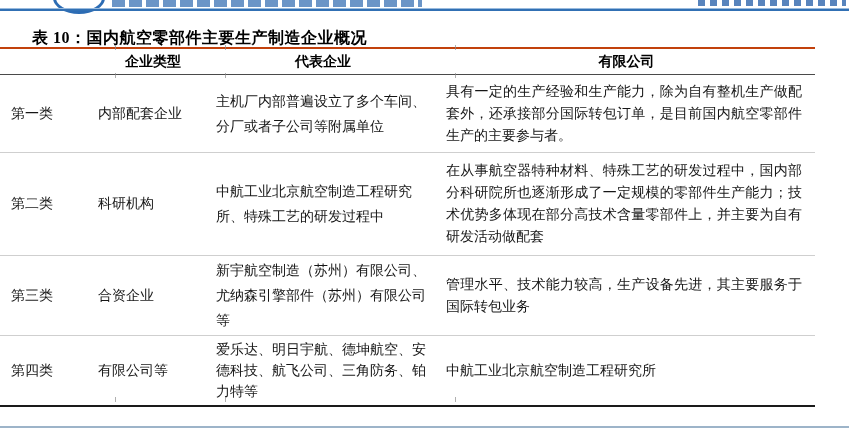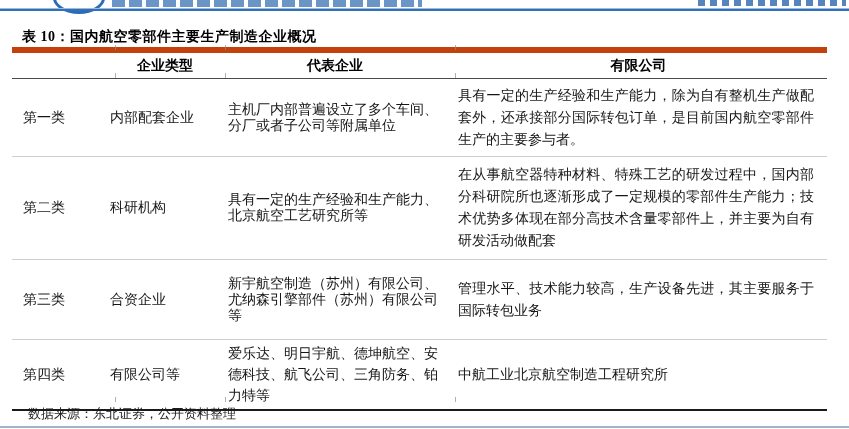--- a/index.html
+++ b/index.html
@@ -21,44 +21,44 @@
     position:absolute;left:698px;top:0;width:148px;height:6px;opacity:.8;
     background:repeating-linear-gradient(90deg,#2f66ad 0 7px,rgba(47,102,173,0) 7px 12px);
     filter:blur(.5px);
   }
   .masthead-rule{
     position:absolute;left:0;top:8px;width:849px;height:3px;
     background:linear-gradient(180deg,#9abbde 0 1px,#3170b4 1px 3px);
   }
   
   .table-title{
-    position:absolute;left:22px;top:28px;font-size:14px;font-weight:bold;
+    position:absolute;left:32px;top:28px;font-size:16px;font-weight:bold;
     letter-spacing:.5px;color:#000;white-space:nowrap;
   }
   
   table.main{
-    position:absolute;left:12px;top:47px;width:815px;
+    position:absolute;left:0;top:47px;width:815px;
     border-collapse:collapse;table-layout:fixed;
-    border-top:6px solid #c2410c;font-size:14px;
+    border-top:2px solid #c2410c;font-size:14px;
   }
   col.c1{width:98px;}col.c2{width:110px;}col.c3{width:230px;}col.c4{width:377px;}
   thead th{
     height:25px;font-weight:bold;font-size:14px;text-align:center;
     padding:0;border-bottom:1px solid #4a4a4a;color:#000;
   }
   tbody tr{border-bottom:1px solid #cfcfcf;}
   tbody tr.last{border-bottom:2px solid #1a1a1a;}
   tr.r1 td{height:75px;}
   tr.r2 td{height:100px;font-family:Liberation Serif, serif;}
   tr.r3 td{height:77px;}
   tr.r4 td{height:67px;}
   td{vertical-align:middle;padding:0;}
   td.cat{padding-left:11px;text-align:left;margin-top:44px;}
   td.typ{text-align:left;}
-  td.rep{padding:1px 7px 1px 8px;line-height:16px;text-align:left;}
+  td.rep{padding:1px 7px 1px 8px;line-height:25px;text-align:left;}
   td.rep.tight{line-height:21px;}
   td.prof{padding:1px 13px 1px 8px;line-height:22px;text-align:justify;}
   
   .source-note{position:absolute;left:28px;top:405px;font-size:13px;color:#1c1c1c;white-space:nowrap;}
   .bottom-rule{position:absolute;left:0;top:426px;width:849px;height:2px;background:#9db4c9;}
   .tick{position:absolute;width:1px;height:5px;background:#8f8f8f;opacity:.7;}
 </style>
 </head>
 <body>
 
@@ -89,39 +89,38 @@
     <tbody>
       <tr class="r1">
         <td class="cat">第一类</td>
         <td class="typ">内部配套企业</td>
         <td class="rep">主机厂内部普遍设立了多个车间、分厂或者子公司等附属单位</td>
         <td class="prof">具有一定的生产经验和生产能力，除为自有整机生产做配套外，还承接部分国际转包订单，是目前国内航空零部件生产的主要参与者。</td>
       </tr>
       <tr class="r2">
         <td class="cat">第二类</td>
         <td class="typ">科研机构</td>
-        <td class="rep">具有一定的生产经验和生产能力、北京航空工艺研究所等</td>
+        <td class="rep">中航工业北京航空制造工程研究所、特殊工艺的研发过程中</td>
         <td class="prof">在从事航空器特种材料、特殊工艺的研发过程中，国内部分科研院所也逐渐形成了一定规模的零部件生产能力；技术优势多体现在部分高技术含量零部件上，并主要为自有研发活动做配套</td>
       </tr>
       <tr class="r3">
         <td class="cat">第三类</td>
         <td class="typ">合资企业</td>
         <td class="rep">新宇航空制造（苏州）有限公司、尤纳森引擎部件（苏州）有限公司等</td>
         <td class="prof">管理水平、技术能力较高，生产设备先进，其主要服务于国际转包业务</td>
       </tr>
       <tr class="r4 last">
         <td class="cat">第四类</td>
         <td class="typ">有限公司等</td>
         <td class="rep tight">爱乐达、明日宇航、德坤航空、安德科技、航飞公司、三角防务、铂力特等</td>
         <td class="prof">中航工业北京航空制造工程研究所</td>
       </tr>
     </tbody>
   </table>
 
-  <div class="source-note">数据来源：东北证券，公开资料整理</div>
   <div class="bottom-rule"></div>
 
 <div class="tick" style="left: 115px; top: 45px;"></div>
     <div class="tick" style="left: 225px; top: 45px;"></div>
     <div class="tick" style="left: 455px; top: 45px;"></div>
     <div class="tick" style="left: 115px; top: 73px;"></div>
     <div class="tick" style="left: 225px; top: 73px;"></div>
     <div class="tick" style="left: 455px; top: 73px;"></div>
     <div class="tick" style="left: 115px; top: 397px;"></div>
     <div class="tick" style="left: 225px; top: 397px;"></div>

